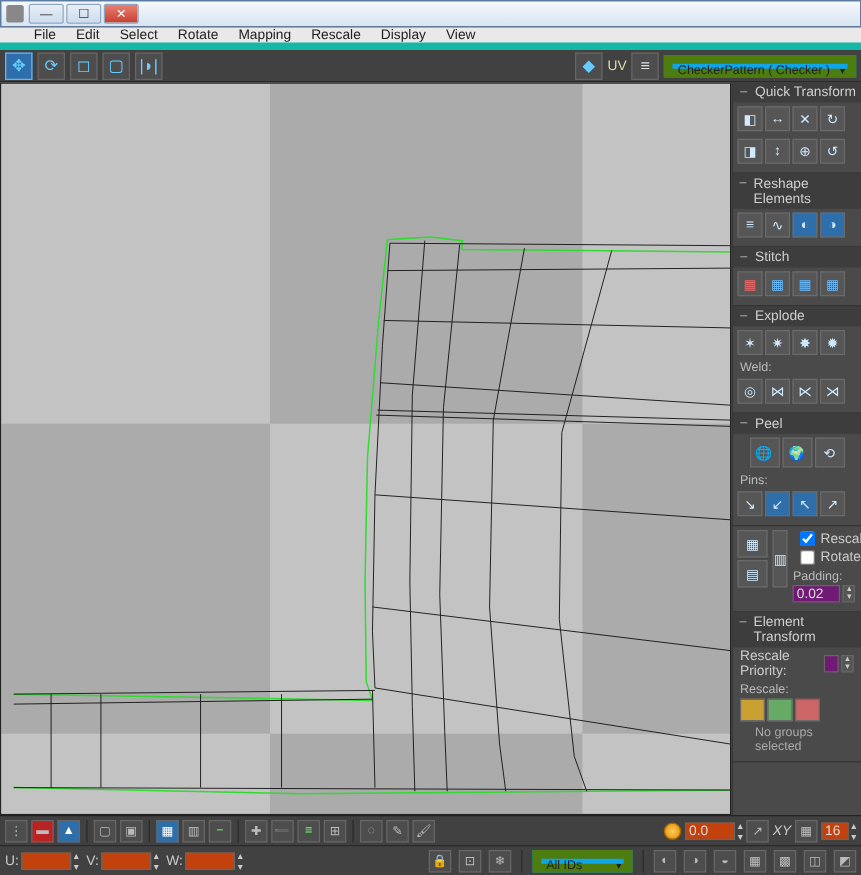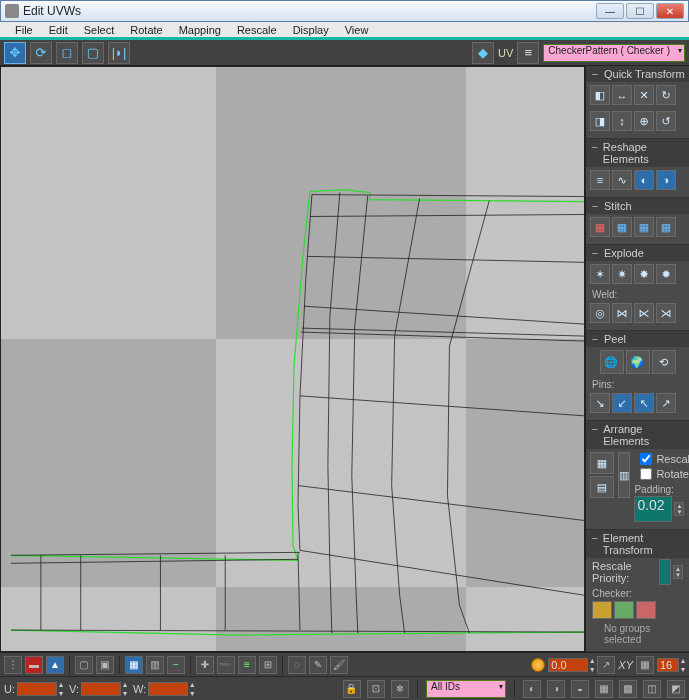--- a/index.html
+++ b/index.html
@@ -7,29 +7,29 @@
 
   
   .titlebar { height: 22px; background: linear-gradient(#f6f9fc,#d7e4f2); display: flex; align-items: center; padding: 0 4px; border: 1px solid #5b7da3; }
   .titlebar .icon { width: 14px; height: 14px; background: #888; border-radius: 2px; margin-right: 4px; }
   .titlebar .title { flex: 1; color: #222; font-size: 12px; }
   .winbtns { display: flex; gap: 2px; }
   .winbtn { width: 28px; height: 16px; background: linear-gradient(#e8eef6,#cddced); border: 1px solid #8fa7c3; border-radius: 2px; display:flex; align-items:center; justify-content:center; font-size:10px; color:#333; }
   .winbtn.close { background: linear-gradient(#e97f72,#c8402f); color:#fff; }
 
   
-  .menubar { height: 18px; background: #e9e9e9; display: flex; align-items: center; padding: 0 8px; gap: 2px; border-bottom: 3px solid #14b8a6; }
+  .menubar { height: 18px; background: #e9e9e9; display: flex; align-items: center; padding: 0 20px; gap: 2px; border-bottom: 6px solid #14b8a6; }
   .menubar span { padding: 1px 7px; color: #222; }
 
   
   .toolbar { height: 26px; background: #414141; display: flex; align-items: center; padding: 0 4px; gap: 4px; border-bottom: 1px solid #222; }
   .tbtn { width: 22px; height: 22px; background:#4d4d4d; border:1px solid #666; display:flex; align-items:center; justify-content:center; color:#6cf; font-size:13px; }
   .tbtn.active { background:#2e6fab; border-color:#6fb2e8; }
   .spacer { flex: 1; }
-  .drop { height: 18px; background:#f9a8d4; border:1px solid #4d7c0f; padding:0 14px 0 4px; font-size:10px; color:#222; position:relative; }
+  .drop { height: 18px; background:#0ea5e9; border:7px solid #4d7c0f; padding:0 14px 0 4px; font-size:10px; color:#222; position:relative; }
   .drop::after { content:"▾"; position:absolute; right:2px; top:1px; font-size:8px; }
 
   
   .main { display:flex; height: 586px; }
   .viewport { flex:1; position:relative; background:#b5b5b5; overflow:hidden; border:1px solid #222; }
   .checker { position:absolute; inset:0; }
   .cell { position:absolute; }
   .c1 { background:#c3c3c3; } .c2 { background:#ababab; }
   svg.wire { position:absolute; inset:0; width:100%; height:100%; }
 
@@ -38,21 +38,21 @@
   .rollout { border-bottom:1px solid #333; padding-bottom:4px; }
   .rollhead { background:#3d3d3d; color:#cfcfcf; font-size:10px; padding:2px 4px; display:flex; align-items:flex-start; gap:4px; }
   .rollhead::before { content:"–"; color:#bbb; width:10px; text-align:center; }
   .iconrow { display:flex; flex-wrap:wrap; gap:2px; padding:3px 4px; }
   .ibtn { width:20px; height:20px; background:#565656; border:1px solid #6a6a6a; display:flex; align-items:center; justify-content:center; font-size:11px; color:#cfeaff; }
   .ibtn.blue { background:#2e6fab; }
   .sublabel { color:#bbb; font-size:10px; padding-left:6px; margin-top:2px; }
   .checkrow { display:flex; align-items:center; gap:4px; padding:1px 6px; color:#ccc; font-size:10px;}
   .checkrow input { width:12px; height:12px; }
   .spinner { display:flex; align-items:center; gap:2px; margin:2px 6px; }
-  .spinner .val { background:#0f766e; color:#ddd; width:38px; height:26px; font-size:14px; padding:0 2px; border:1px solid #666;}
+  .spinner .val { background:#701a75; color:#ddd; width:38px; height:14px; font-size:11px; padding:0 2px; border:1px solid #666;}
   .spinner .arrows { width:10px; height:14px; background:#555; border:1px solid #666; font-size:7px; line-height:6px; text-align:center; color:#ccc; }
   .groupbtns { display:flex; gap:2px; padding:2px 6px; }
   .gbtn { width:20px; height:18px; background:#565656; border:1px solid #6a6a6a; }
   .msg { color:#aaa; font-size:10px; padding:2px 18px;}
 
   
   .botbar1 { height:24px; background:#414141; display:flex; align-items:center; padding:0 4px; gap:3px; border-top:1px solid #222;}
   .botbar2 { height:24px; background:#414141; display:flex; align-items:center; padding:0 4px; gap:6px; border-top:1px solid #2a2a2a;}
   .bbtn { width:18px; height:18px; background:#4d4d4d; border:1px solid #666; display:flex; align-items:center; justify-content:center; font-size:10px; color:#bbb;}
   .bbtn.sel { background:#2e6fab; color:#fff;}
@@ -61,21 +61,20 @@
   .sep { width:1px; height:18px; background:#2a2a2a; margin:0 2px;}
   .coord { display:flex; align-items:center; gap:2px; color:#ccc; font-size:10px;}
   .coord .val { background:#c2410c; color:#ddd; width:40px; height:14px; border:1px solid #666; padding:0 2px;}
   .orange-dot { width:14px; height:14px; border-radius:50%; background:radial-gradient(#ffcb5a,#e08a00); border:1px solid #a86700;}
 </style>
 </head>
 <body>
 
 <div class="titlebar">
   <div class="icon"></div>
-  <div class="title">Edit UVWs</div>
   <div class="winbtns">
     <div class="winbtn">—</div>
     <div class="winbtn">☐</div>
     <div class="winbtn close">✕</div>
   </div>
 </div>
 
 <div class="menubar">
   <span>File</span>
   <span>Edit</span>
@@ -222,23 +221,20 @@
       </div>
       <div class="sublabel">Pins:</div>
       <div class="iconrow">
         <div class="ibtn">↘</div>
         <div class="ibtn blue">↙</div>
         <div class="ibtn blue">↖</div>
         <div class="ibtn">↗</div>
       </div>
     </div>
     <div class="rollout">
-      <div class="rollhead">
-          <span>Arrange Elements</span>
-        </div>
       <div style="display:flex;gap:4px;padding:3px 4px;">
         <div style="display:flex;flex-direction:column;gap:2px;">
           <div class="ibtn" style="width:24px;height:22px;">▦</div>
           <div class="ibtn" style="width:24px;height:22px;">▤</div>
         </div>
         <div class="ibtn" style="width:22px;height:46px;">▥</div>
         <div style="display:flex;flex-direction:column;gap:1px;">
           <label class="checkrow">
               <input type="checkbox" checked="" style="">
               <span>Rescale</span>
@@ -259,21 +255,21 @@
       <div class="rollhead">
           <span>Element Transform</span>
         </div>
       <div class="checkrow" style="gap:20px;">
         <span>Rescale Priority:</span>
         <div class="spinner" style="margin:0;">
             <div class="val" style="width:12px;"></div>
             <div class="arrows">▴<br>▾</div>
           </div>
       </div>
-      <div class="sublabel">Checker:</div>
+      <div class="sublabel">Rescale:</div>
       <div class="groupbtns">
         <div class="gbtn" style="background:#caa033;"></div>
         <div class="gbtn" style="background:#6a6;"></div>
         <div class="gbtn" style="background:#c66;"></div>
       </div>
       <div class="msg">No groups selected</div>
     </div>
   </div>
 </div>
 

